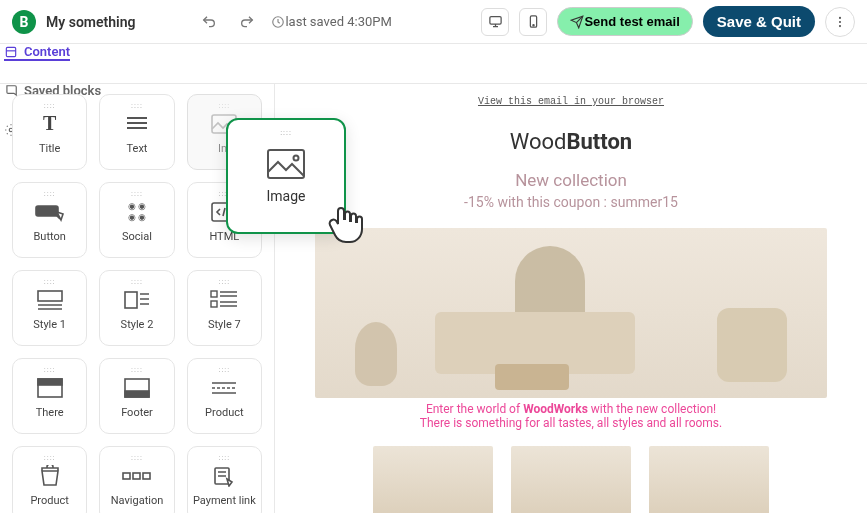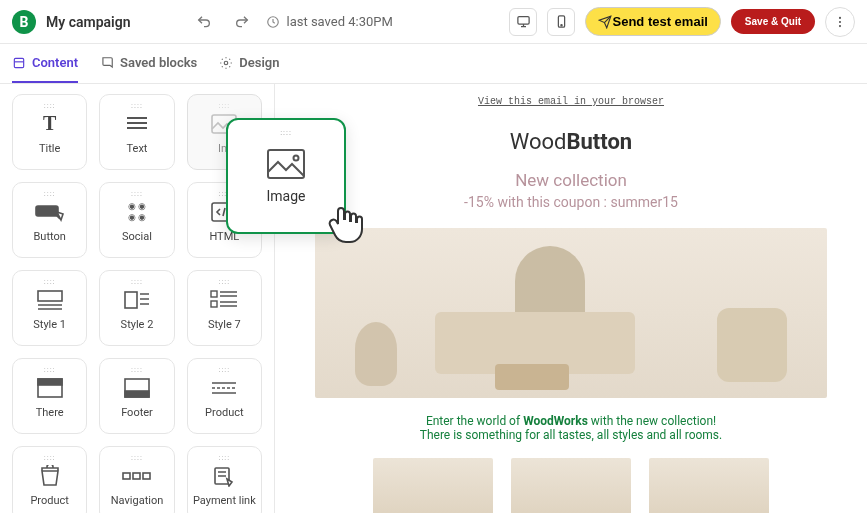--- a/index.html
+++ b/index.html
@@ -4,26 +4,26 @@
 <style>
 * { box-sizing: border-box; margin: 0; padding: 0; }
 body { font-family: -apple-system, BlinkMacSystemFont, "Segoe UI", Roboto, sans-serif; background: #fff; width: 867px; height: 513px; overflow: hidden; color: #333; }
 
 .topbar { display: flex; align-items: center; height: 44px; padding: 0 12px; border-bottom: 1px solid #e8e8e8; gap: 10px; }
 .logo { width: 24px; height: 24px; border-radius: 50%; background: #0f9349; color: #fff; font-weight: 700; font-size: 14px; display: flex; align-items: center; justify-content: center; }
 .campaign-name { font-size: 14px; font-weight: 600; flex-shrink: 0; }
 .spacer { flex: 1; }
 .icon-btn { width: 28px; height: 28px; display: flex; align-items: center; justify-content: center; border: 1px solid transparent; background: none; cursor: pointer; border-radius: 6px; color: #555; }
 .icon-btn.boxed { border-color: #ddd; }
-.last-saved { display: flex; align-items: center; gap: 6px; font-size: 13px; color: #666; text-align: right; }
-.btn-send { display: flex; align-items: center; border: 1px solid #ccc; background: #fde047; padding: 6px 12px; border-radius: 20px; font-size: 13px; font-weight: 600; cursor: pointer; }
-.btn-save { background: #b91c1c; color: #fff; border: none; padding: 7px 14px; border-radius: 20px; font-size: 10px; font-weight: 600; cursor: pointer; }
+.last-saved { display: flex; align-items: center; font-size: 13px; color: #666; text-align: right; }
+.btn-send { display: flex; align-items: center; border: 1px solid #ccc; background: #86efac; padding: 6px 12px; border-radius: 20px; font-size: 13px; font-weight: 600; cursor: pointer; }
+.btn-save { background: #0c4a6e; color: #fff; border: none; padding: 7px 14px; border-radius: 20px; font-size: 15px; font-weight: 600; cursor: pointer; }
 .more { width: 30px; height: 30px; border: 1px solid #ddd; border-radius: 50%; display: flex; align-items: center; justify-content: center; cursor: pointer; }
 
-.tabs { display: flex; gap: 22px; padding: 0 12px; height: 40px; align-items: flex-start; border-bottom: 1px solid #e8e8e8; }
+.tabs { display: flex; gap: 22px; padding: 0 4px; height: 40px; align-items: flex-start; border-bottom: 1px solid #e8e8e8; flex-direction: column; }
 .tab { display: flex; align-items: center; gap: 6px; font-size: 13px; font-weight: 600; color: #666; cursor: pointer; height: 100%; border-bottom: 2px solid transparent; }
 .tab.active { color: #5a3fd8; border-bottom-color: #5a3fd8; }
 
 .main { display: flex; height: calc(513px - 84px); }
 
 .sidebar { width: 275px; border-right: 1px solid #e8e8e8; overflow-y: auto; padding: 10px 12px; }
 .grid { display: grid; grid-template-columns: repeat(3, 1fr); gap: 12px; }
 .block { border: 1px solid #e5e5e5; border-radius: 10px; height: 76px; display: flex; flex-direction: column; align-items: center; justify-content: center; gap: 4px; cursor: grab; background: #fff; position: relative; }
 .block.dragging { border-color: #ccc; background: #f5f5f5; opacity: 0.6; }
 .block .dots { position: absolute; top: 6px; color: #aaa; font-size: 8px; letter-spacing: 1px; }
@@ -40,33 +40,33 @@
 .brand { text-align: center; font-size: 22px; font-weight: 400; margin-top: 22px; }
 .brand strong { font-weight: 700; }
 .collection { text-align: center; color: #b7939c; font-size: 17px; margin-top: 16px; }
 .coupon { text-align: center; color: #b7939c; font-size: 14px; margin-top: 4px; }
 .hero { margin-top: 18px; width: 100%; height: 170px; background: linear-gradient(180deg, #efe7dc, #e3d9ca); border-radius: 2px; position: relative; overflow: hidden; }
 .hero .vase { position: absolute; left: 40px; bottom: 12px; width: 42px; height: 64px; background: #d2c4ad; border-radius: 22px 22px 16px 16px / 28px 28px 16px 16px; }
 .hero .sofa { position: absolute; left: 120px; bottom: 24px; width: 200px; height: 62px; background: #ddd0ba; border-radius: 6px; }
 .hero .arch { position: absolute; left: 200px; top: 18px; width: 70px; height: 80px; background: #cabda4; border-radius: 36px 36px 0 0; }
 .hero .table { position: absolute; left: 180px; bottom: 8px; width: 74px; height: 26px; background: #c9b492; border-radius: 4px; }
 .hero .chair { position: absolute; right: 40px; bottom: 16px; width: 70px; height: 74px; background: #d8cbb2; border-radius: 12px; }
-.desc { text-align: center; font-size: 12px; color: #15803d; margin-top: 16px; }
+.desc { text-align: center; font-size: 12px; color: #ec4899; margin-top: 4px; }
 .desc strong { font-weight: 700; }
 .thumbs { display: flex; gap: 18px; margin-top: 16px; justify-content: center; }
 .thumb { width: 120px; height: 72px; background: linear-gradient(180deg, #ece4d7, #dccfba); border-radius: 2px; }
 
 svg { display: block; }
 </style>
 </head>
 <body>
 
 <div class="topbar">
   <div class="logo">B</div>
-  <div class="campaign-name">My campaign</div>
+  <div class="campaign-name">My something</div>
   <div style="width:40px"></div>
   <button class="icon-btn">
     <svg width="16" height="16" viewBox="0 0 24 24" fill="none" stroke="#777" stroke-width="2">
         <path d="M9 14L4 9l5-5"></path>
         <path d="M4 9h11a5 5 0 010 10h-3"></path>
       </svg>
   </button>
   <button class="icon-btn">
     <svg width="16" height="16" viewBox="0 0 24 24" fill="none" stroke="#777" stroke-width="2">
         <path d="M15 14l5-5-5-5"></path>

